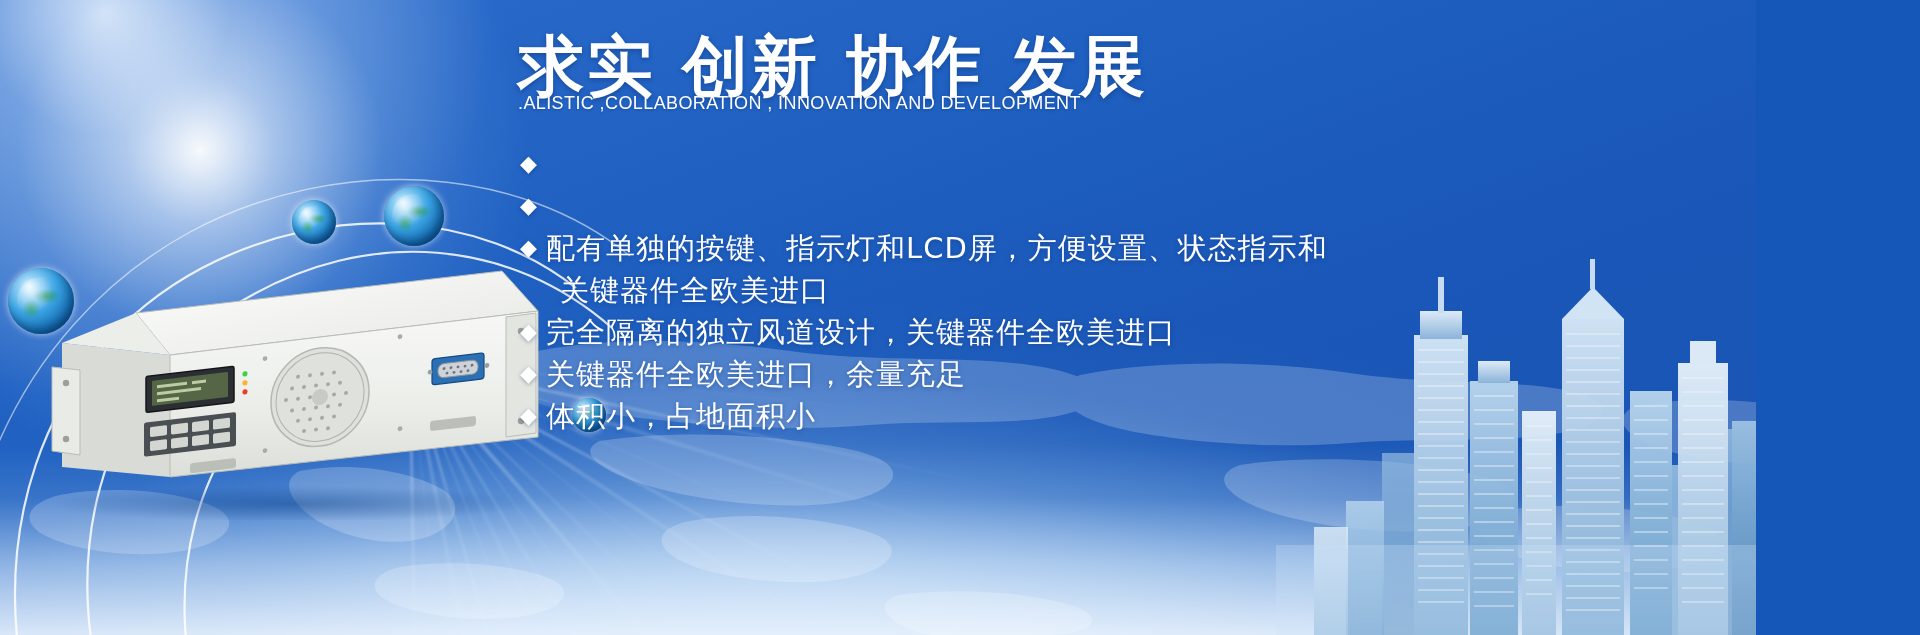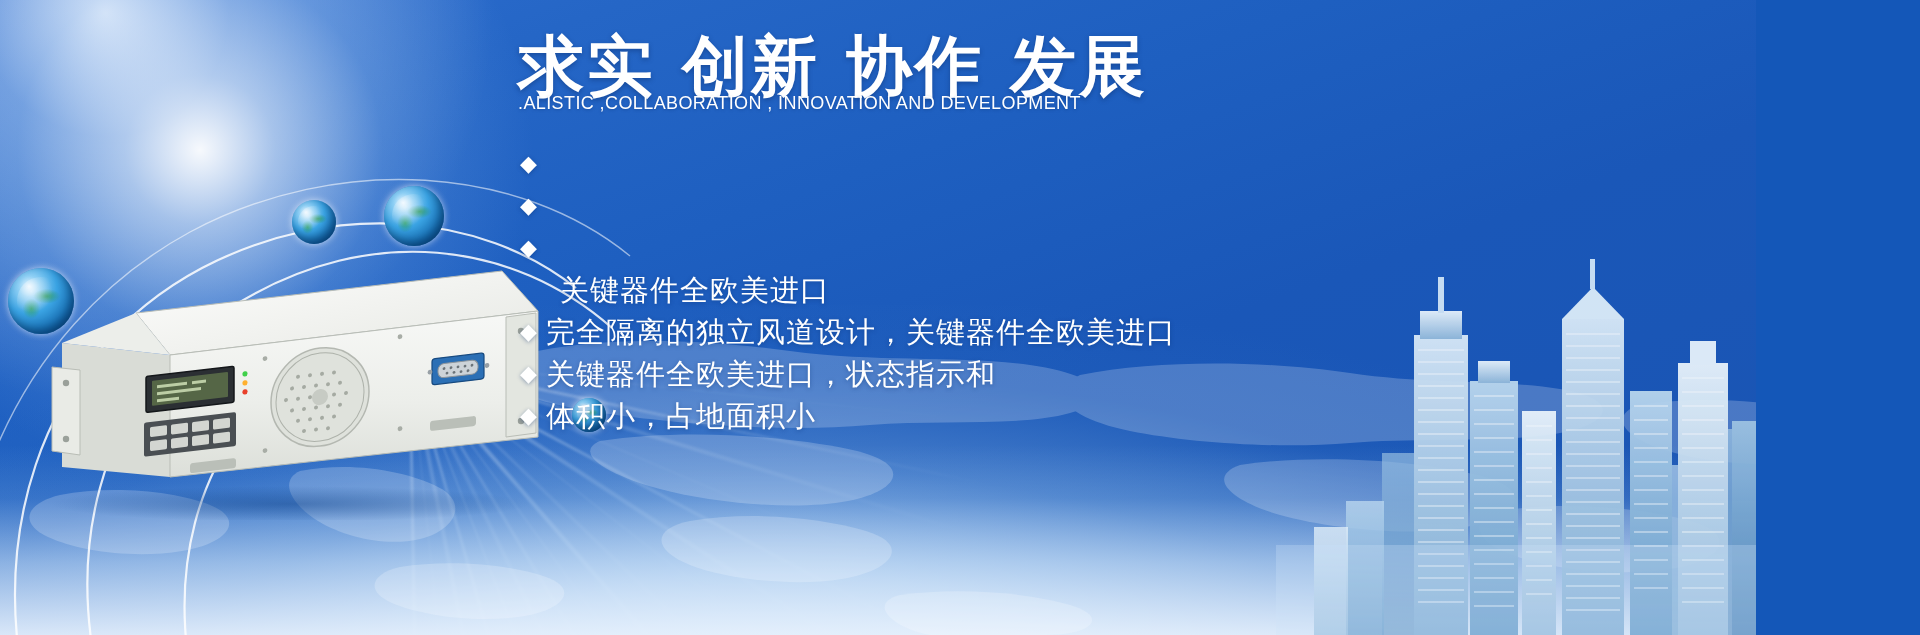--- a/index.html
+++ b/index.html
@@ -479,32 +479,33 @@
     <div class="subhead">.ALISTIC ,COLLABORATION , INNOVATION AND DEVELOPMENT</div>
     <div class="bullets" id="bullets">
         <div class="bullet">
           <span class="mark">◆</span>
         </div>
         <div class="bullet">
           <span class="mark">◆</span>
         </div>
         <div class="bullet">
           <span class="mark">◆</span>
+          <span class="txt">配有单独的按键、指示灯和LCD屏，方便设置、状态指示和</span>
         </div>
         <div class="bullet cont">
           <span class="mark">◆</span>
           <span class="txt">关键器件全欧美进口</span>
         </div>
         <div class="bullet">
           <span class="mark">◆</span>
           <span class="txt">完全隔离的独立风道设计，关键器件全欧美进口</span>
         </div>
         <div class="bullet">
           <span class="mark">◆</span>
-          <span class="txt">关键器件全欧美进口，状态指示和</span>
+          <span class="txt">关键器件全欧美进口，余量充足</span>
         </div>
         <div class="bullet">
           <span class="mark">◆</span>
           <span class="txt">体积小，占地面积小</span>
         </div>
       </div>
   </div>
 
 </div>
 

